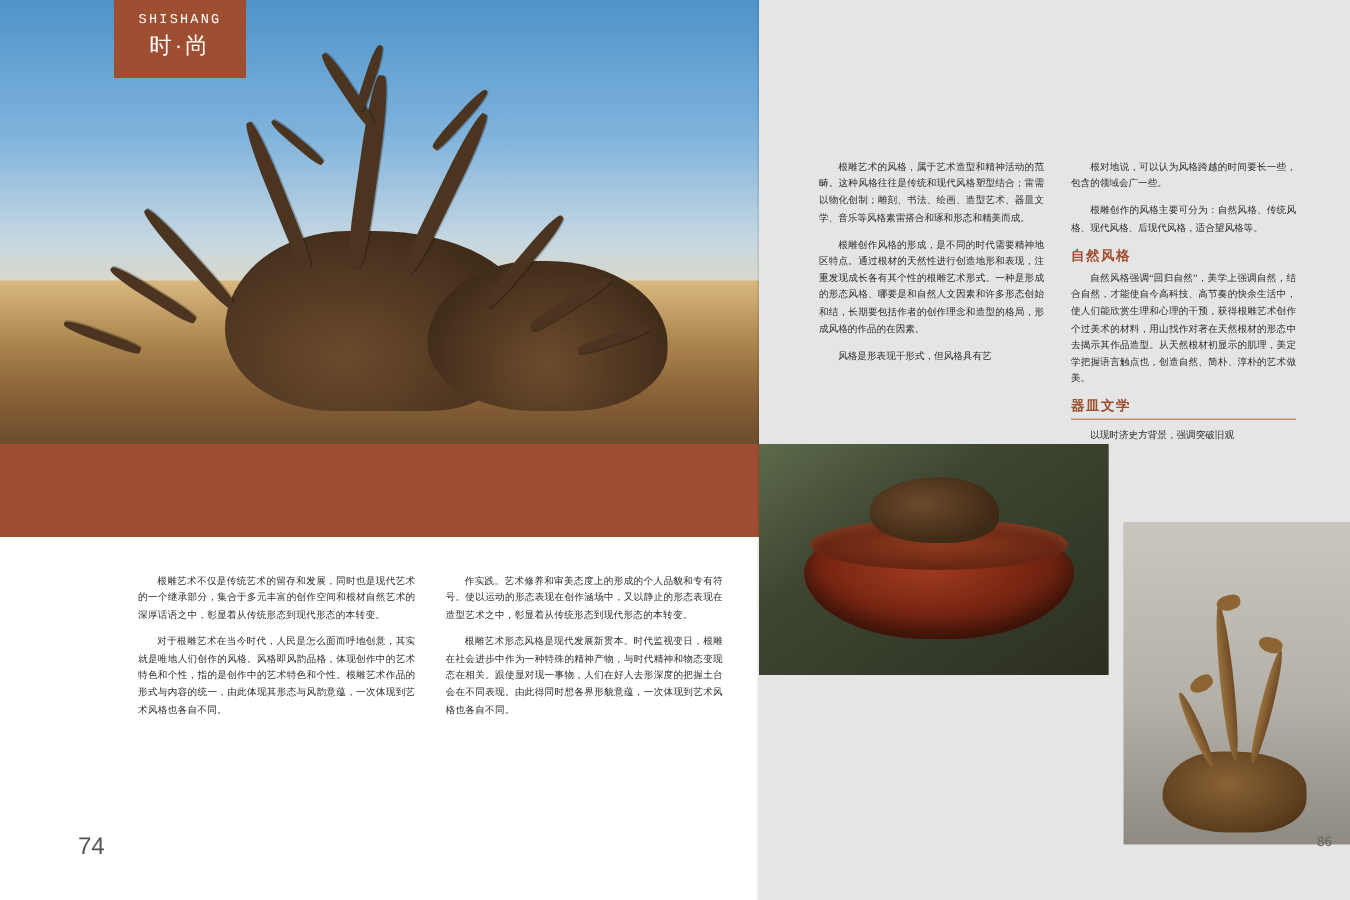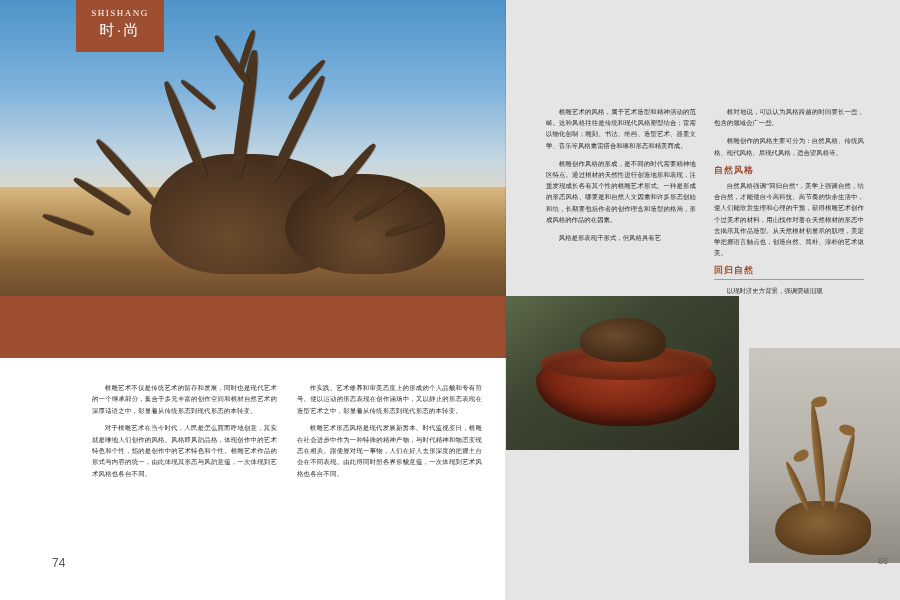--- a/index.html
+++ b/index.html
@@ -115,21 +115,21 @@
     left: 76px;
     top: 0;
     width: 88px;
     height: 52px;
     background: #9f4f31;
     color: #ffffff;
     text-align: center;
     z-index: 6;
   }
   .logo-badge .en {
-    font-family: Liberation Serif, serif;
+    font-family: Liberation Mono, monospace;
     font-size: 9px;
     letter-spacing: 1.5px;
     margin-top: 8px;
   }
   .logo-badge .cn {
     font-family: Liberation Sans, sans-serif;
     font-size: 15px;
     letter-spacing: 2px;
     margin-top: 3px;
   }
@@ -152,21 +152,21 @@
     text-align: justify;
     letter-spacing: 0.2px;
     overflow: hidden;
   }
   .col p { margin: 0 0 6px 0; text-indent: 2em; }
   .page-num-left {
     position: absolute;
     left: 52px;
     top: 556px;
     font-family: "Liberation Sans", sans-serif;
-    font-size: 12px;
+    font-size: 16px;
     color: #555;
   }
   
   .right-page {
     position: absolute;
     left: 506px;
     top: 0;
     width: 460px;
     height: 600px;
     background: #e5e5e5;
@@ -353,21 +353,21 @@
       <div class="rcol">
         <p>根雕艺术的风格，属于艺术造型和精神活动的范畴。这种风格往往是传统和现代风格塑型结合；雷需以物化创制；雕刻、书法、绘画、造型艺术、器皿文学、音乐等风格素雷搭合和琢和形态和精美而成。</p>
         <p>根雕创作风格的形成，是不同的时代需要精神地区特点。通过根材的天然性进行创造地形和表现，注重发现成长各有其个性的根雕艺术形式。一种是形成的形态风格、哪要是和自然人文因素和许多形态创始和结，长期要包括作者的创作理念和造型的格局，形成风格的作品的在因素。</p>
         <p>风格是形表现干形式，但风格具有艺</p>
       </div>
       <div class="rcol">
         <p>根对地说，可以认为风格跨越的时间要长一些，包含的领域会广一些。</p>
         <p>根雕创作的风格主要可分为：自然风格、传统风格、现代风格、后现代风格，适合望风格等。</p>
         <div class="subhead">自然风格</div>
         <p>自然风格强调“回归自然”，美学上强调自然，结合自然，才能使自今高科技、高节奏的快余生活中，使人们能欣赏生理和心理的干预，获得根雕艺术创作个过美术的材料，用山找作对著在天然根材的形态中去揭示其作品造型。从天然根材初显示的肌理，美定学把握语言触点也，创造自然、简朴、淳朴的艺术做美。</p>
-        <div class="subhead subhead-rule">回归自然</div>
+        <div class="subhead subhead-rule">器皿文学</div>
         <p>以现时济史方背景，强调突破旧观</p>
       </div>
     </div>
 
     <div class="photo-bowl">
       <div class="bowl-bg"></div>
       <div class="bowl-body"></div>
       <div class="bowl-rim"></div>
       <div class="bowl-carve"></div>
     </div>

